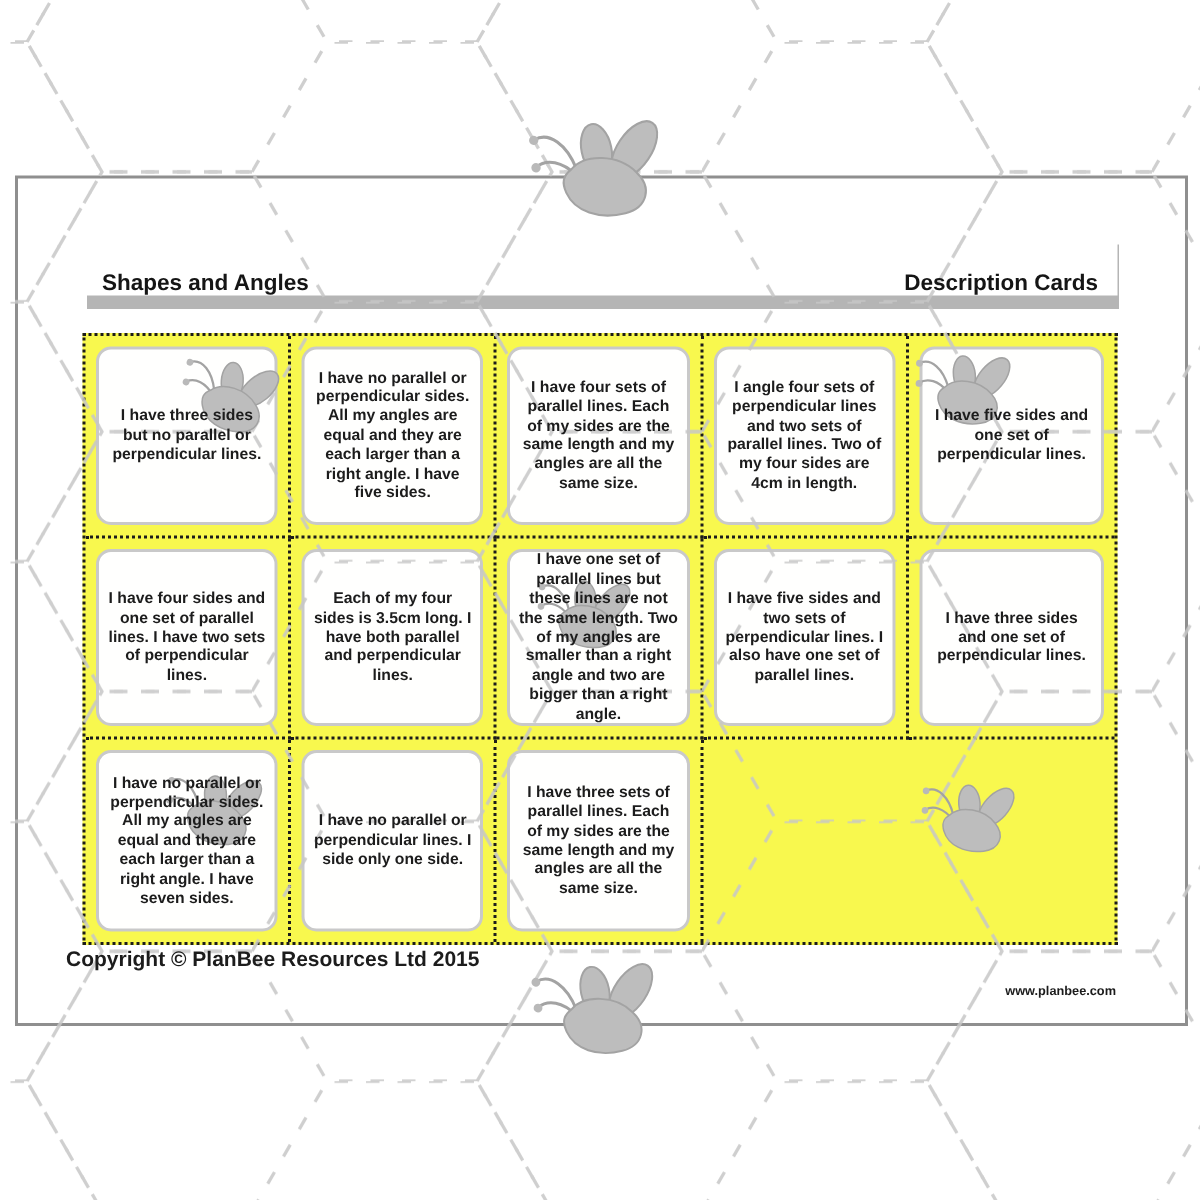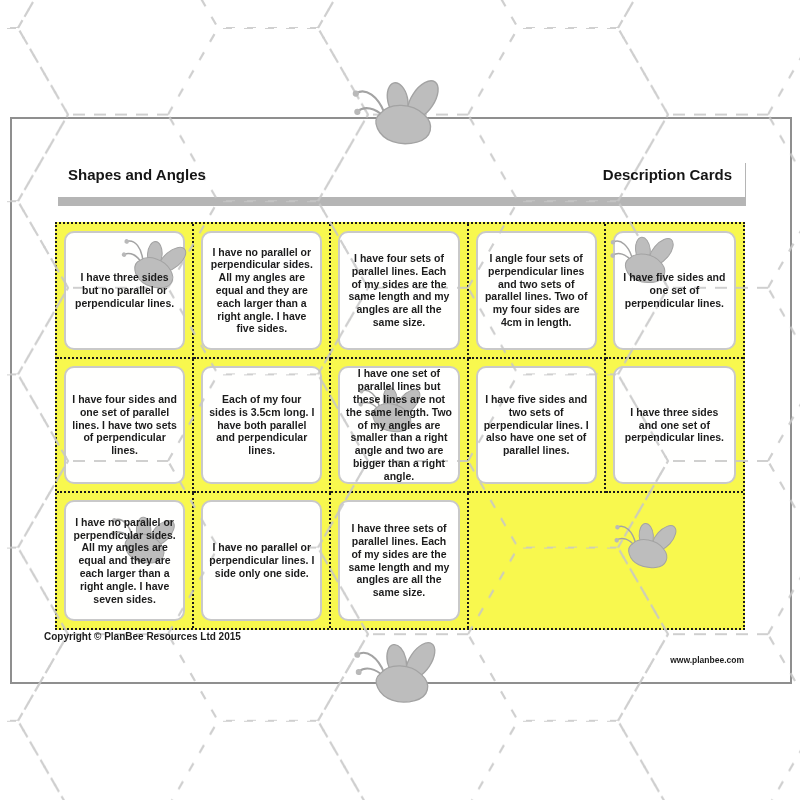--- a/index.html
+++ b/index.html
@@ -11,21 +11,21 @@
   
   .page{
     position:absolute;left:10px;top:117px;width:778px;height:563px;
     background:#ffffff;border:2px solid #8f8f8f;
   }
   
   .header-strip{
     position:absolute;left:55px;top:152px;width:690px;height:45px;
     background:#ffffff;
     box-shadow:2px 10px 0 -1px #b5b5b5;
-    display:flex;align-items:center;justify-content:space-between;
+    display:flex;align-items:flex-end;justify-content:space-between;
     padding:0 13px;box-sizing:border-box;
   }
   .header-strip .ttl{
     font-size:15px;font-weight:bold;color:#151515;
     letter-spacing:0px;position:relative;z-index:10;
   }
   
   .grid{
     position:absolute;left:55px;top:222px;width:690px;height:408px;
     background:var(--card-yellow,#f8f84e);
@@ -48,21 +48,21 @@
     display:flex;align-items:center;justify-content:center;
     padding:3px 5px;box-sizing:border-box;
   }
   .card-text{
     font-size:10.5px;line-height:1.22;font-weight:bold;color:#1c1c1c;
     text-align:center;position:relative;z-index:10;
   }
   
   .footer-copy{
     position:absolute;left:44px;top:631px;
-    font-size:10px;font-weight:bold;color:#1c1c1c;z-index:10;
+    font-size:14px;font-weight:bold;color:#1c1c1c;z-index:10;
   }
   .footer-site{
     position:absolute;right:56px;top:655px;
     font-size:8.5px;font-weight:bold;color:#1c1c1c;z-index:10;
   }
   
   .hex-overlay{
     position:absolute;left:0;top:0;z-index:5;pointer-events:none;
   }
   

